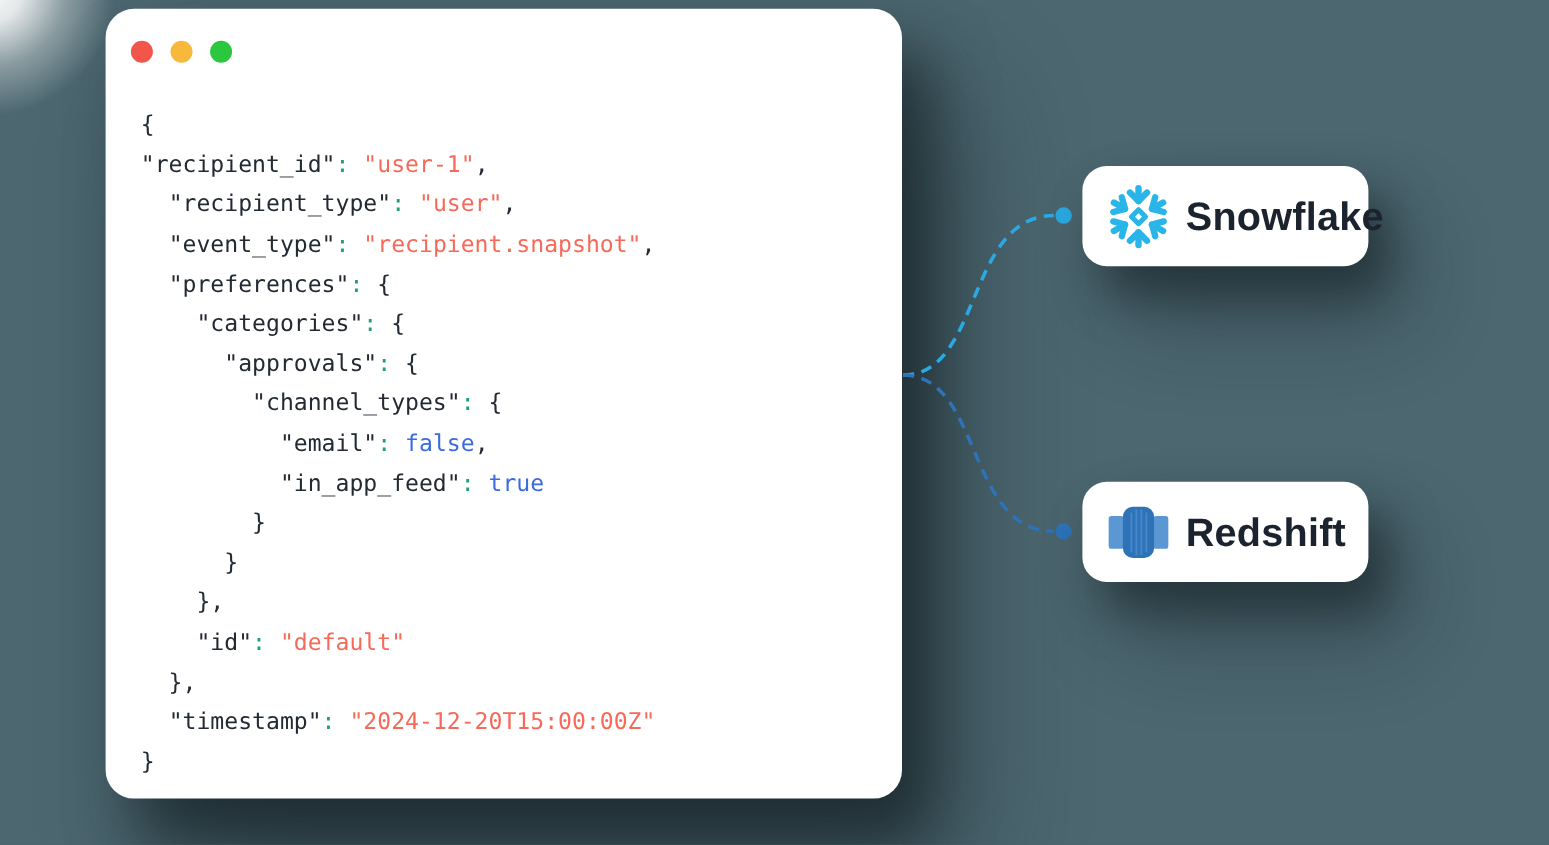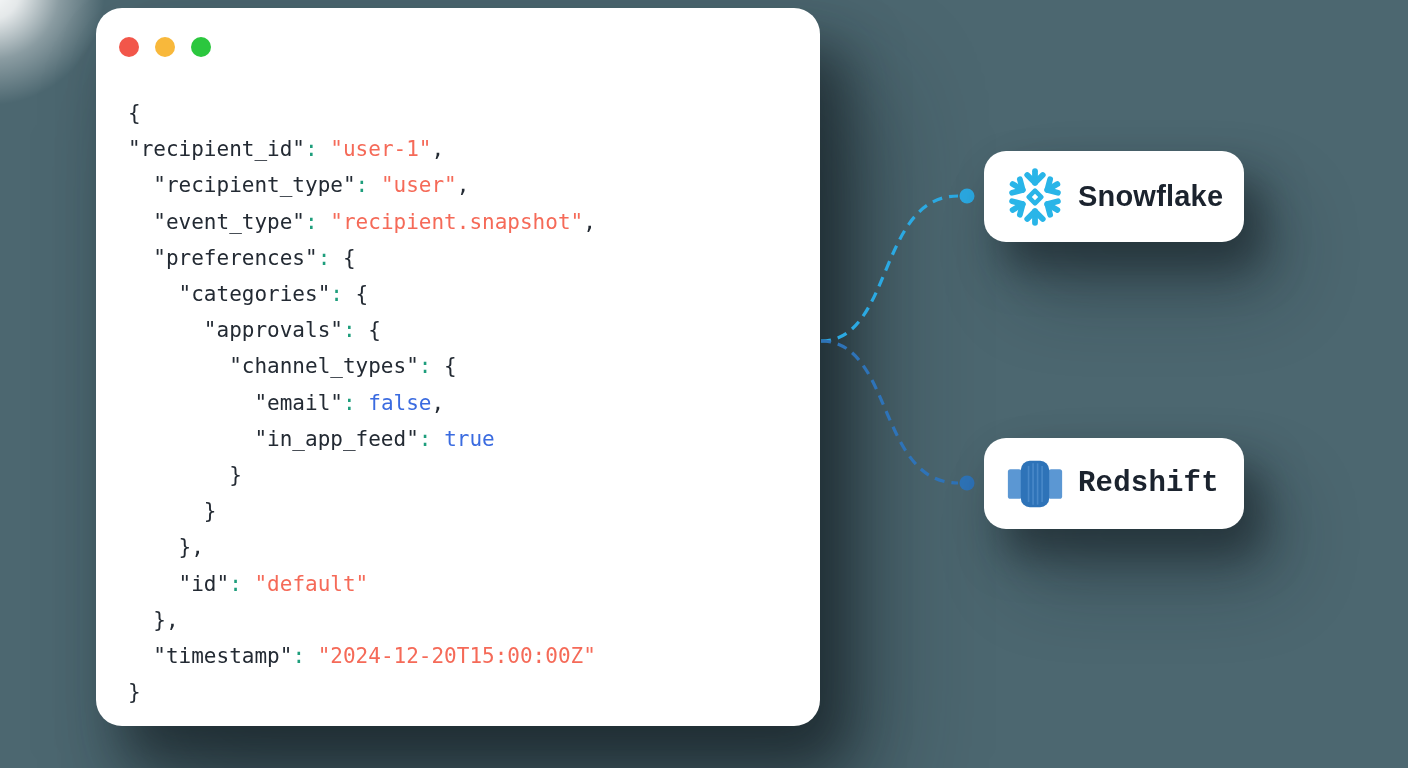--- a/index.html
+++ b/index.html
@@ -59,25 +59,25 @@
     width: 260px; height: 91px;
     background: #FFFFFF;
     border-radius: 22px;
     display: flex; align-items: center;
     padding-left: 20px; gap: 12px;
     box-shadow: 18px 26px 42px rgba(18,28,33,0.55),
                 36px 52px 80px rgba(18,28,33,0.30);
     cursor: pointer;
   }
   .dest-card.snowflake { top: 151px; }
-  .dest-card.redshift  { top: 438px; font-family: Liberation Mono, monospace; }
+  .dest-card.redshift  { top: 438px; }
   .dest-icon { width: 62px; height: 62px; flex: 0 0 auto; }
   .dest-icon svg { width: 100%; height: 100%; display: block; }
   .dest-label {
-    font-size: 29px; font-weight: 600;
+    font-size: 36px; font-weight: 600;
     color: #1B232E; letter-spacing: 0.2px;
   }
 </style>
 </head>
 <body style="background: rgb(76, 103, 112);">
 
 <div class="corner-glow"></div>
 
 <div class="code-window">
   <div class="traffic-lights">

